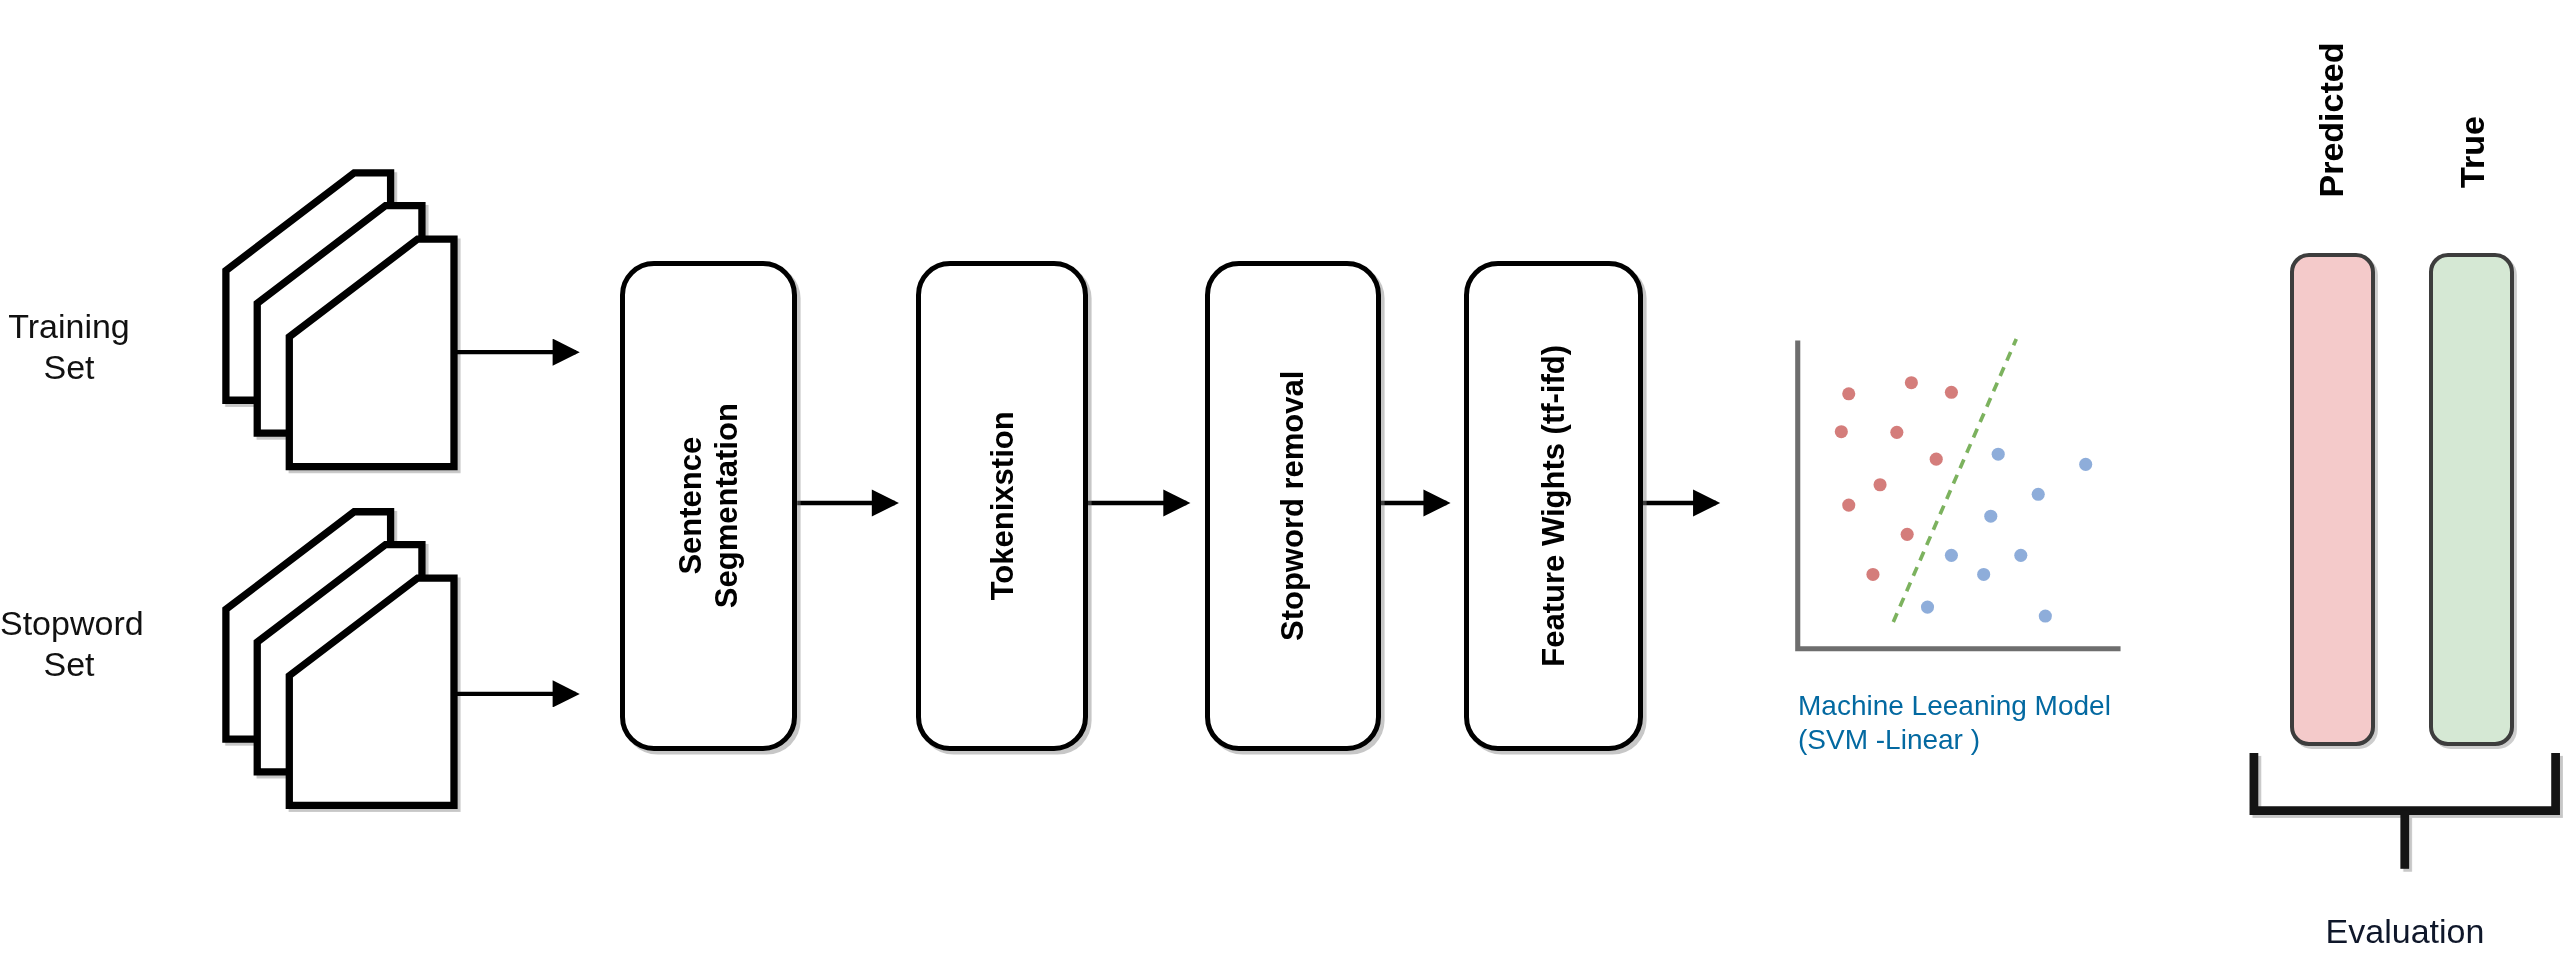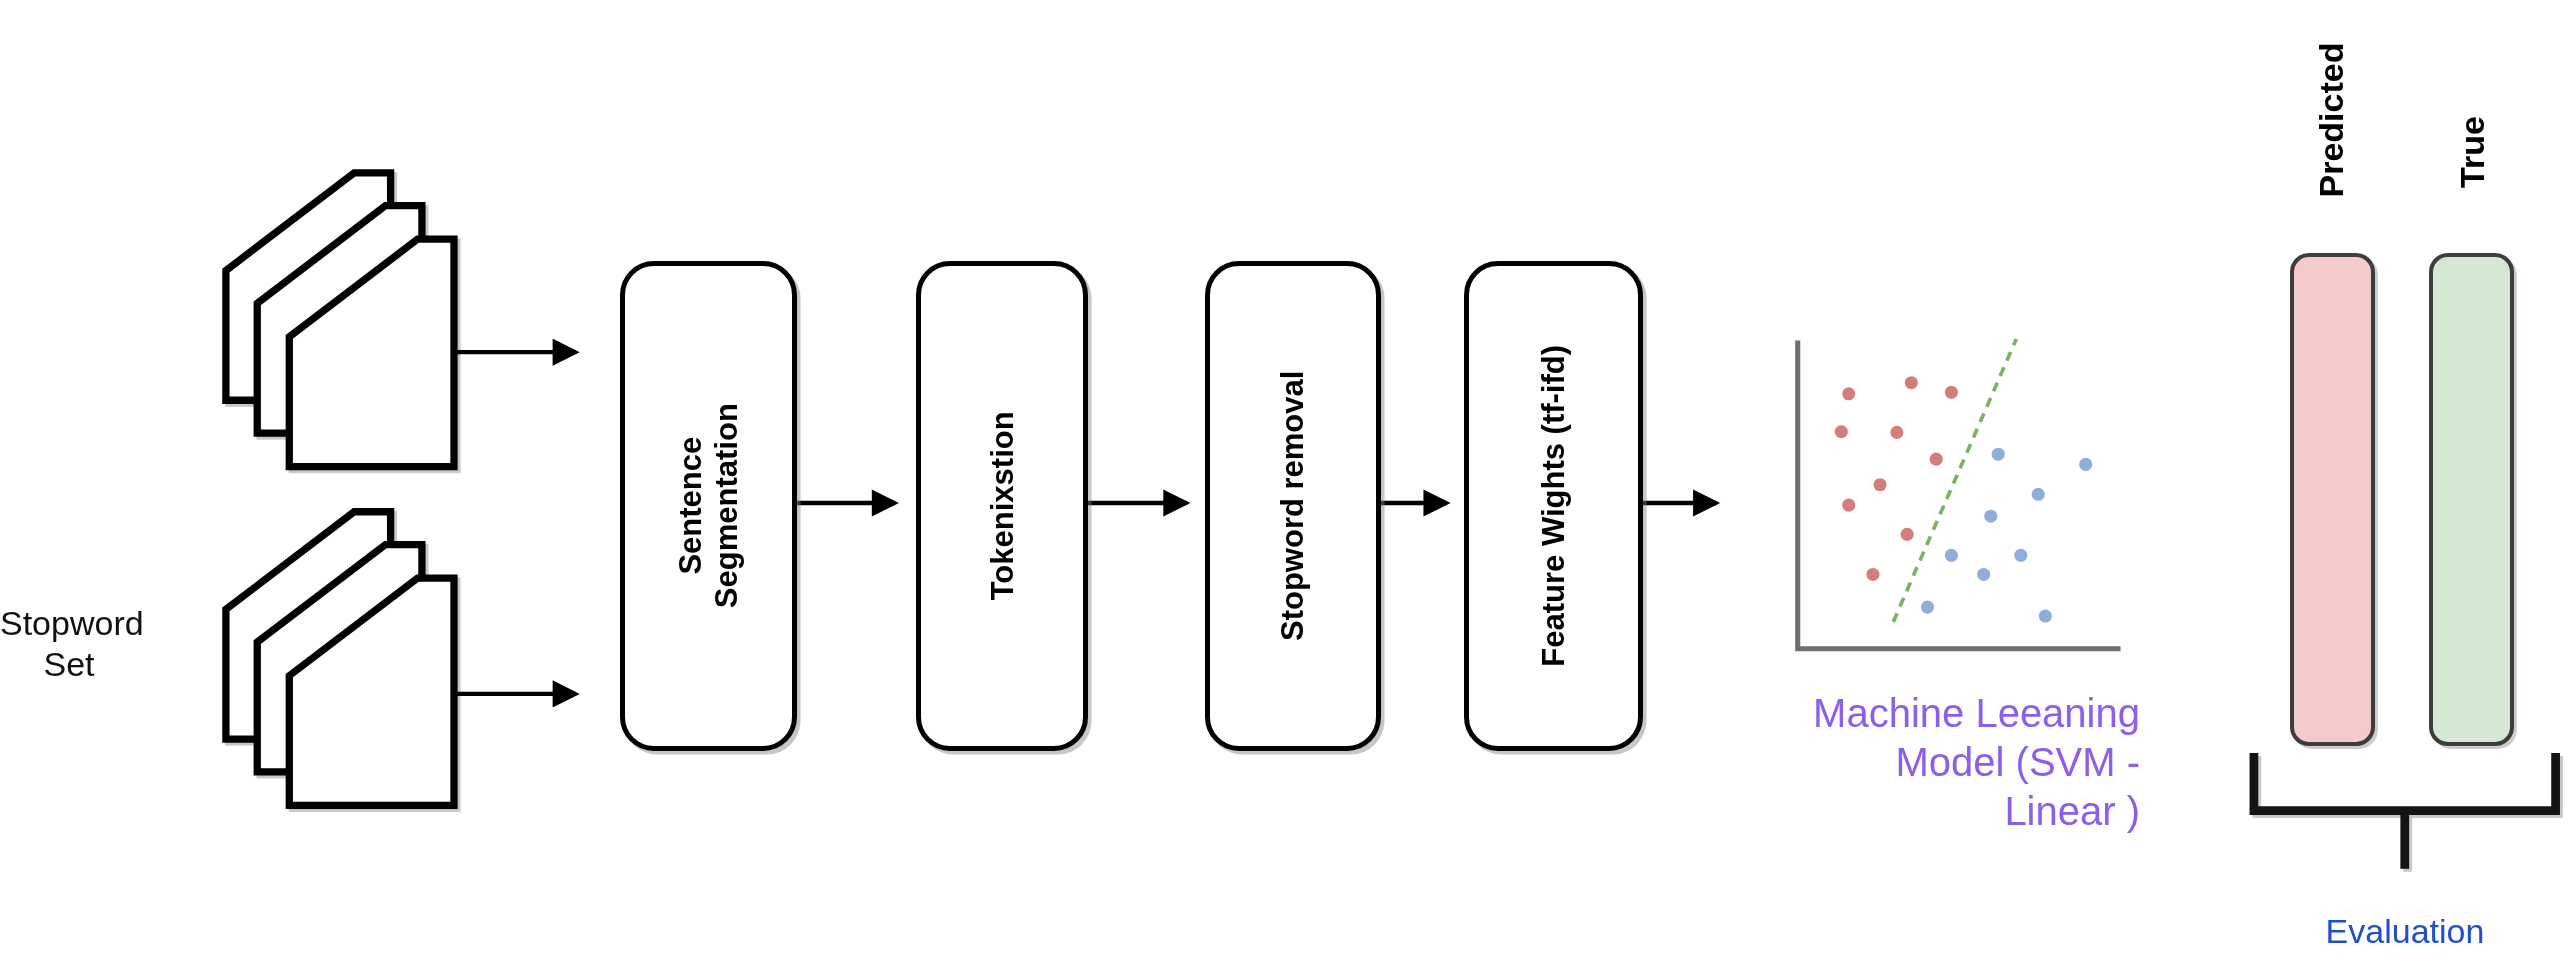--- a/index.html
+++ b/index.html
@@ -25,36 +25,36 @@
     display:flex;align-items:center;justify-content:center;
   }
   .pipe-label{
     transform:rotate(-90deg);
     font-size:31px;font-weight:bold;color:#000;
     text-align:center;white-space:nowrap;line-height:1.15;
   }
   .pipe-label.two-line{white-space:normal;width:240px;}
   .model-caption{
     position:absolute;left:1798px;top:689px;width:342px;
-    text-align:right;font-size:40px;line-height:1.22;color:#8b5cf6;
+    text-align:left;font-size:28px;line-height:1.22;color:#0369a1;
   }
   .rot-label{
     position:absolute;width:219px;height:44px;
     display:flex;align-items:center;justify-content:center;
     transform:rotate(-90deg);
     font-size:34px;font-weight:bold;color:#000;
   }
   .eval-bar{
     position:absolute;top:253px;width:85px;height:493px;
     border:4.4px solid #3d3d3d;border-radius:19px;box-sizing:border-box;
     box-shadow:2.9px 2.9px 0 rgba(130,130,130,0.4);
   }
   .eval-label{
     position:absolute;left:2254px;top:912px;width:302px;
-    text-align:center;font-size:34px;color:#1d4ed8;
+    text-align:center;font-size:34px;color:#0f172a;
   }
   .shadowed{filter:drop-shadow(4px 4px 0 rgba(130,130,130,0.45));}
 </style>
 </head>
 <body>
 
 <div class="canvas">
 
   <svg class="layer" width="2576" height="971" viewBox="0 0 3535 1332">
     <defs>
@@ -109,20 +109,21 @@
           <circle cx="2806.781" cy="845.162" r="9" fill="#7a9fd4" fill-opacity="0.85"></circle>
         </g>
     </g>
 
     <g class="shadowed" stroke="#141414" stroke-width="12" fill="none">
       <path d="M3093,1033 L3093,1112 L3507,1112 L3507,1033"></path>
       <path d="M3300,1112 L3300,1192"></path>
     </g>
   </svg>
 
+  <div class="stack-label" style="left:0px;top:306px;">Training Set</div>
   <div class="stack-label" style="left:0px;top:603px;">Stopword Set</div>
 
   <div class="pipe-box" style="left:620px;width:177px;">
     <div class="pipe-label two-line">Sentence Segmentation</div>
   </div>
   <div class="pipe-box" style="left:916px;width:172px;">
     <div class="pipe-label">Tokenixstion</div>
   </div>
   <div class="pipe-box" style="left:1205px;width:176px;">
     <div class="pipe-label">Stopword removal</div>

